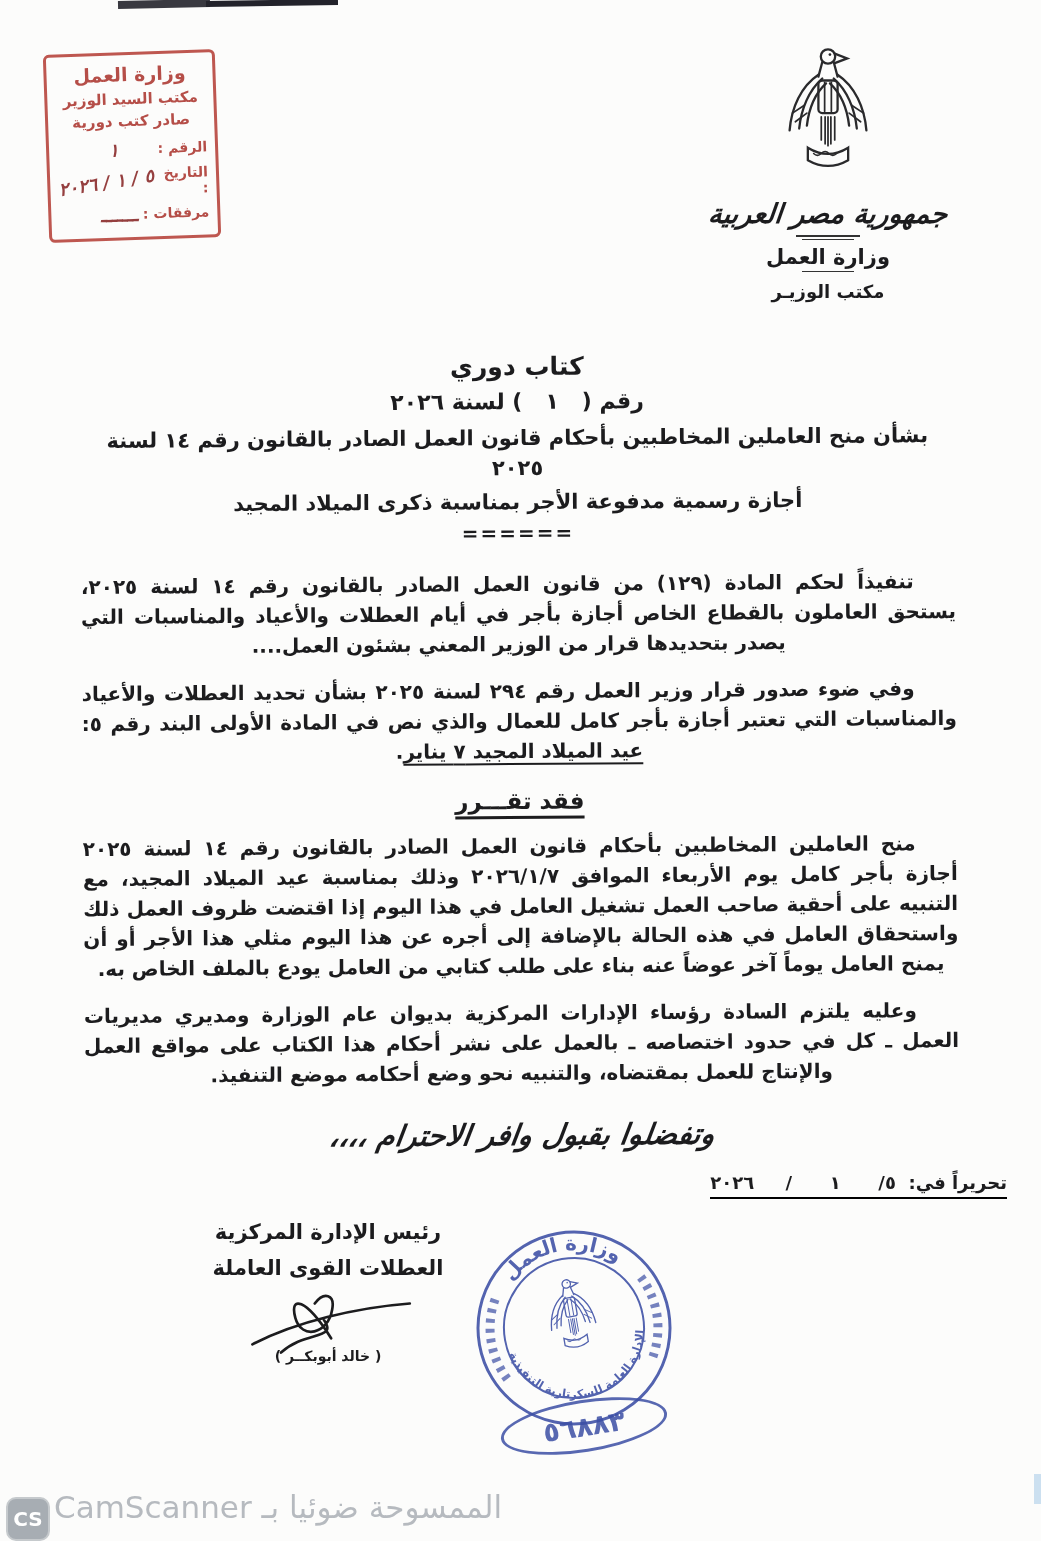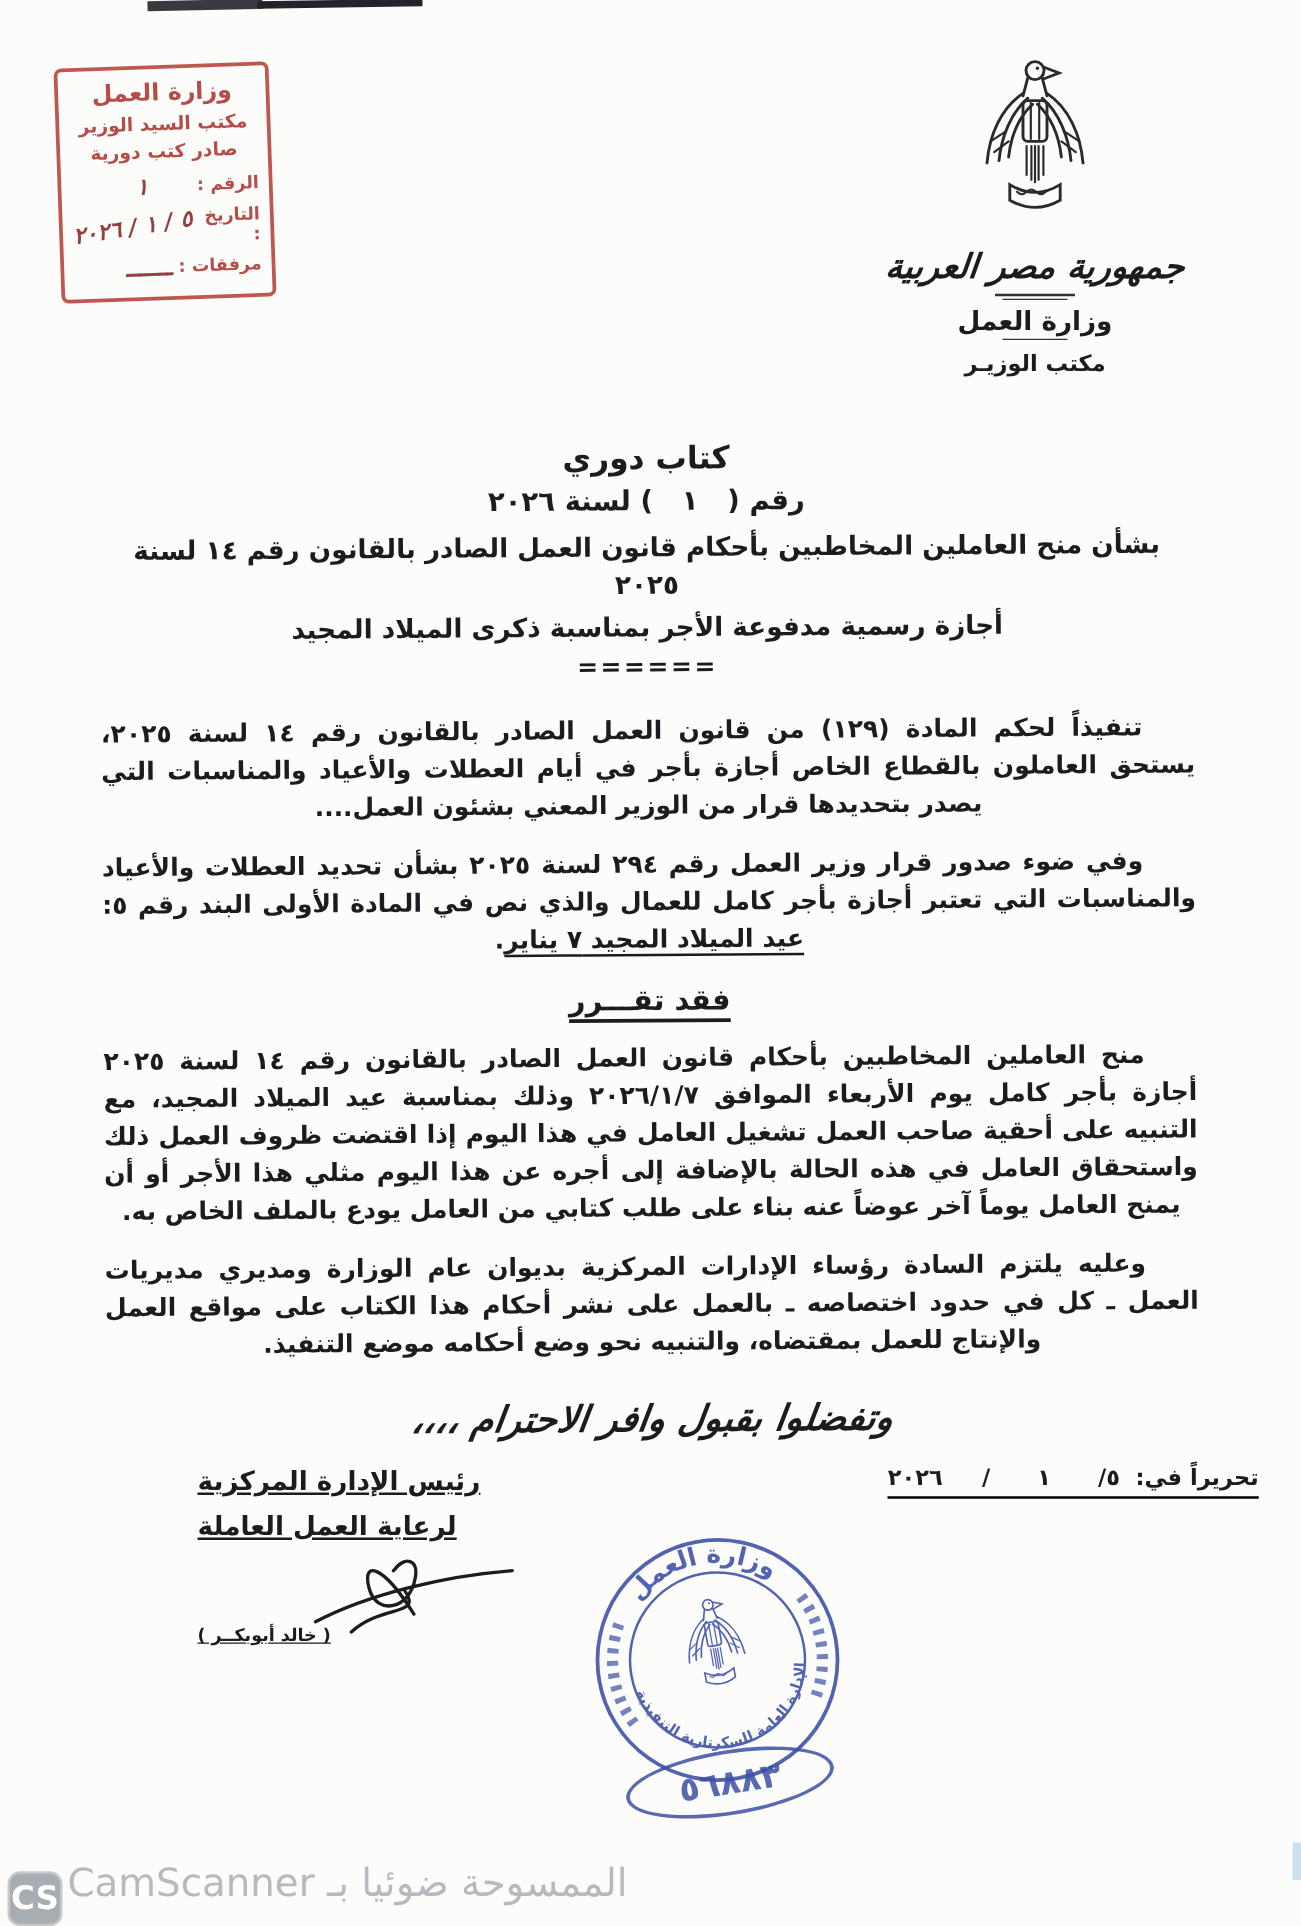--- a/index.html
+++ b/index.html
@@ -74,21 +74,21 @@
     transform:skewX(-8deg); margin-top:30px;
   }
 
   
   .date-line {
     position:absolute; right:34px; top:1172px;
     font-size:18px; font-weight:bold; white-space:pre;
     border-bottom:2px solid #000000; padding-bottom:4px;
   }
   .sig-block {
-    position:absolute; left:158px; top:1168px; width:340px; text-align:left;text-decoration:underline;
+    position:absolute; left:158px; top:1215px; width:340px; text-align:center;
   }
   .sig-block .t { font-size:21px; font-weight:bold; line-height:1.7; }
   .sig-scribble { position:absolute; left:68px; top:64px; width:200px; height:92px; }
   .sig-name { font-size:14px; font-weight:bold; margin-top:62px; }
 
   
   .seal {
     position:absolute; left:474px; top:1228px; width:200px; height:200px;
     transform:rotate(-10deg); opacity:.88;
   }
@@ -103,21 +103,21 @@
 
   
   .wm-text {
     position:absolute; left:54px; top:1489px;
     font-size:31px; font-weight:normal; color:#b6babf;
     direction:rtl; white-space:nowrap;
   }
   .wm-logo {
     position:absolute; left:6px; top:1497px; width:44px; height:44px;
     background:#a7adb3; border-radius:10px; border:2px solid #c6cacd;
-    color:#ffffff; font-size:26px; font-weight:bold;
+    color:#ffffff; font-size:20px; font-weight:bold;
     display:flex; align-items:center; justify-content:center;
     font-family:"DejaVu Sans", sans-serif;
   }
 </style>
 </head>
 <body>
 
 <div class="page">
 
   <div class="art-bar b1"></div>
@@ -190,21 +190,21 @@
 
     <p class="para">وعليه يلتزم السادة رؤساء الإدارات المركزية بديوان عام الوزارة ومديري مديريات العمل ـ كل في حدود اختصاصه ـ بالعمل على نشر أحكام هذا الكتاب على مواقع العمل والإنتاج للعمل بمقتضاه، والتنبيه نحو وضع أحكامه موضع التنفيذ.</p>
 
     <div class="closing">وتفضلوا بقبول وافر الاحترام ،،،،</div>
   </div>
 
   <div class="date-line">تحريراً في:  ٥/      ١      /     ٢٠٢٦</div>
 
   <div class="sig-block">
     <div class="t">رئيس الإدارة المركزية</div>
-    <div class="t">لرعاية العمل العاملة</div>
+    <div class="t">العطلات القوى العاملة</div>
     <svg class="sig-scribble" viewBox="0 0 180 90" aria-hidden="true">
       <path d="M95 58 C70 18 54 16 60 38 C66 60 92 54 96 30 C99 15 88 12 79 24
                M18 64 C60 42 120 28 172 24
                M46 72 C70 50 102 60 88 40" fill="none" stroke="#1c1c1e" stroke-width="2.6" stroke-linecap="round"></path>
     </svg>
     <div class="sig-name">( خالد أبوبكــر )</div>
   </div>
 
   <div class="seal">
     <svg viewBox="0 0 200 200" width="200" height="200" aria-hidden="true">

